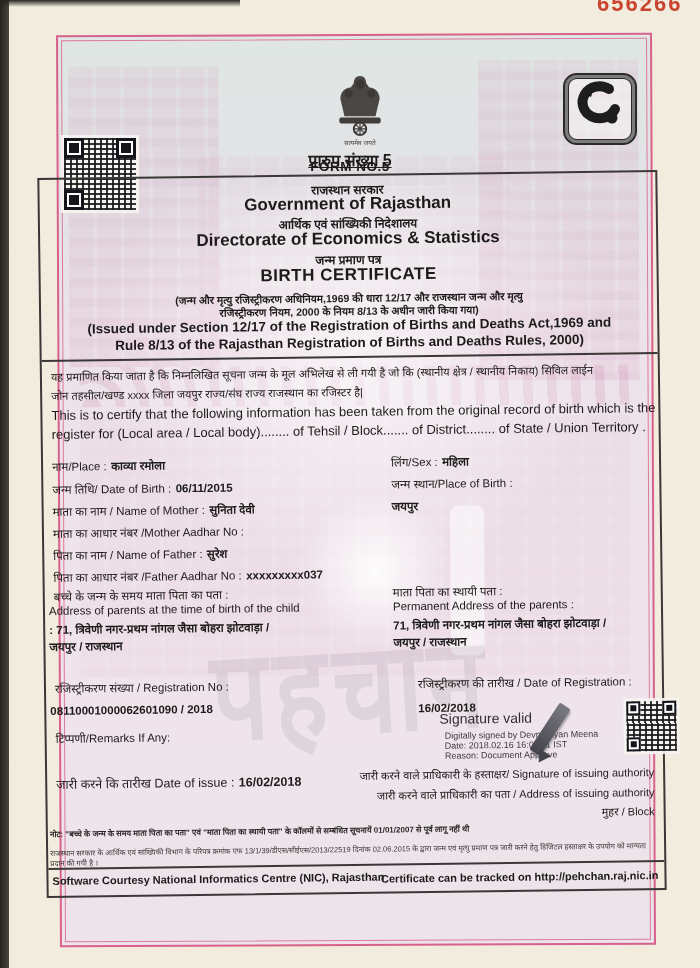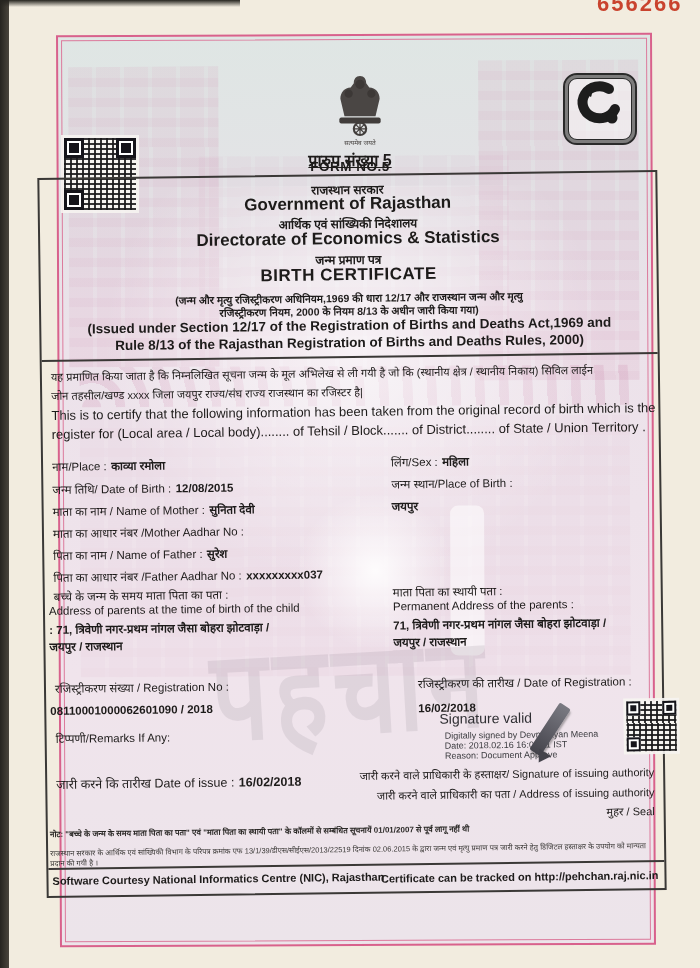--- a/index.html
+++ b/index.html
@@ -116,21 +116,21 @@
     <div class="abs ctr b" style="top:159px;font-size:13.5px;">Rule 8/13 of the Rajasthan Registration of Births and Deaths Rules, 2000)</div>
 
     <div class="abs hline" style="top:180px;"></div>
 
     <div class="abs" style="left:9px;top:189px;font-size:11px;">यह प्रमाणित किया जाता है कि निम्नलिखित सूचना जन्म के मूल अभिलेख से ली गयी है जो कि (स्थानीय क्षेत्र / स्थानीय निकाय) सिविल लाईन</div>
     <div class="abs" style="left:9px;top:208px;font-size:11px;">जोन  तहसील/खण्ड xxxx  जिला जयपुर  राज्य/संघ राज्य राजस्थान का रजिस्टर है|</div>
     <div class="abs" style="left:9px;top:228px;font-size:13px;">This is to certify that the following information has been taken from the original record of birth which is the</div>
     <div class="abs" style="left:9px;top:247px;font-size:13px;">register for (Local area / Local body)........ of Tehsil / Block....... of District........ of State / Union Territory .</div>
 
     <div class="abs" style="left:9px;top:277px;"><span class="lbl">नाम/Place :</span> <span class="val">काव्या रमोला</span></div>
-    <div class="abs" style="left:9px;top:300px;"><span class="lbl">जन्म तिथि/ Date of Birth :</span> <span class="val">12/08/2015</span></div>
+    <div class="abs" style="left:9px;top:300px;"><span class="lbl">जन्म तिथि/ Date of Birth :</span> <span class="val">06/11/2015</span></div>
     <div class="abs" style="left:9px;top:322px;"><span class="lbl">माता का नाम / Name of Mother :</span> <span class="val">सुनिता देवी</span></div>
     <div class="abs" style="left:9px;top:344px;"><span class="lbl">माता का आधार नंबर /Mother Aadhar No :</span> <span class="val"></span></div>
     <div class="abs" style="left:9px;top:366px;"><span class="lbl">पिता का नाम / Name of Father :</span> <span class="val">सुरेश</span></div>
     <div class="abs" style="left:9px;top:388px;"><span class="lbl">पिता का आधार नंबर /Father Aadhar No :</span> <span class="val">xxxxxxxxx037</span></div>
 
     <div class="abs" style="left:348px;top:277px;"><span class="lbl">लिंग/Sex :</span> <span class="val">महिला</span></div>
     <div class="abs lbl" style="left:348px;top:301px;">जन्म स्थान/Place of Birth :</div>
     <div class="abs val" style="left:348px;top:323px;">जयपुर</div>
 
     <div class="abs lbl" style="left:9px;top:409px;">बच्चे के जन्म के समय माता पिता का पता :</div>
@@ -157,21 +157,21 @@
     <div class="abs pen-tip" style="left:488px;top:578px;"></div>
     <div class="abs qr qr-sm" style="left:580px;top:529px;width:50px;height:50px;">
       <i class="fp tl"></i>
       <i class="fp tr"></i>
       <i class="fp bl"></i>
     </div>
 
     <div class="abs" style="left:9px;top:595px;"><span style="font-size:12.5px;">जारी करने कि तारीख Date of issue :</span> <span class="val" style="font-size:12.5px;">16/02/2018</span></div>
     <div class="abs" style="right:9px;top:592px;font-size:11px;text-align:right;">जारी करने वाले प्राधिकारी के हस्ताक्षर/ Signature of issuing authority</div>
     <div class="abs" style="right:9px;top:612px;font-size:11px;text-align:right;">जारी करने वाले प्राधिकारी का पता / Address of issuing authority</div>
-    <div class="abs" style="right:9px;top:631px;font-size:11px;text-align:right;">मुहर / Seal</div>
+    <div class="abs" style="right:9px;top:631px;font-size:11px;text-align:right;">मुहर / Block</div>
 
     <div class="abs hi" style="left:2px;top:648px;font-size:8px;color:#2a2826;">नोट: "बच्चे के जन्म के समय माता पिता का पता" एवं "माता पिता का स्थायी पता" के कॉलमों से सम्बंधित सूचनायें 01/01/2007 से पूर्व लागू नहीं थी</div>
     <div class="abs" style="left:2px;top:668px;font-size:7.5px;color:#3a3836;">राजस्थान सरकार के आर्थिक एवं सांख्यिकी विभाग के परिपत्र क्रमांक एफ 13/1/39/डीएस/सीईएस/2013/22519 दिनांक 02.06.2015 के द्वारा जन्म एवं मृत्यु प्रमाण पत्र जारी करने हेतु डिजिटल हस्ताक्षर के उपयोग को मान्यता</div>
     <div class="abs" style="left:2px;top:678px;font-size:7.5px;color:#3a3836;">प्रदान की गयी है ।</div>
 
     <div class="abs hline" style="top:688px;"></div>
 
     <div class="abs b" style="left:4px;top:695px;font-size:11px;">Software Courtesy National  Informatics Centre (NIC), Rajasthan</div>
     <div class="abs b" style="right:6px;top:697px;font-size:11px;">Certificate can be tracked on http://pehchan.raj.nic.in</div>
   </div>

